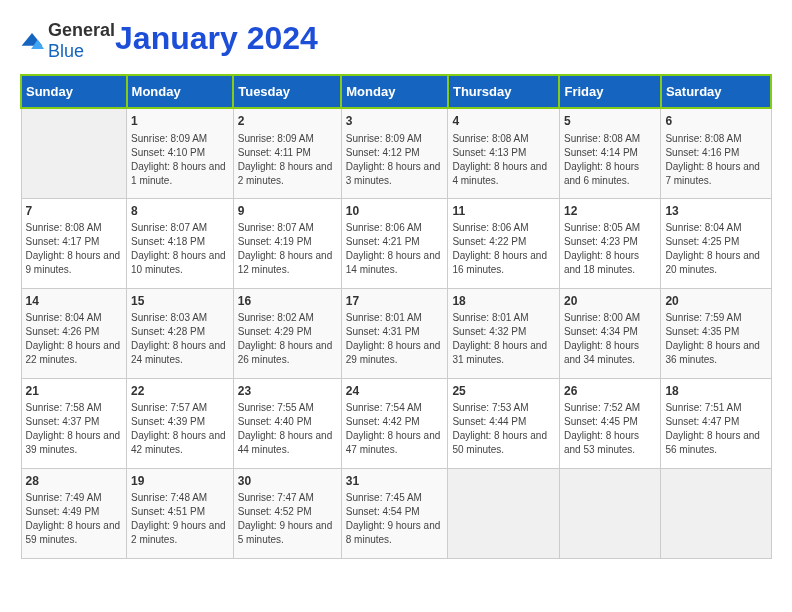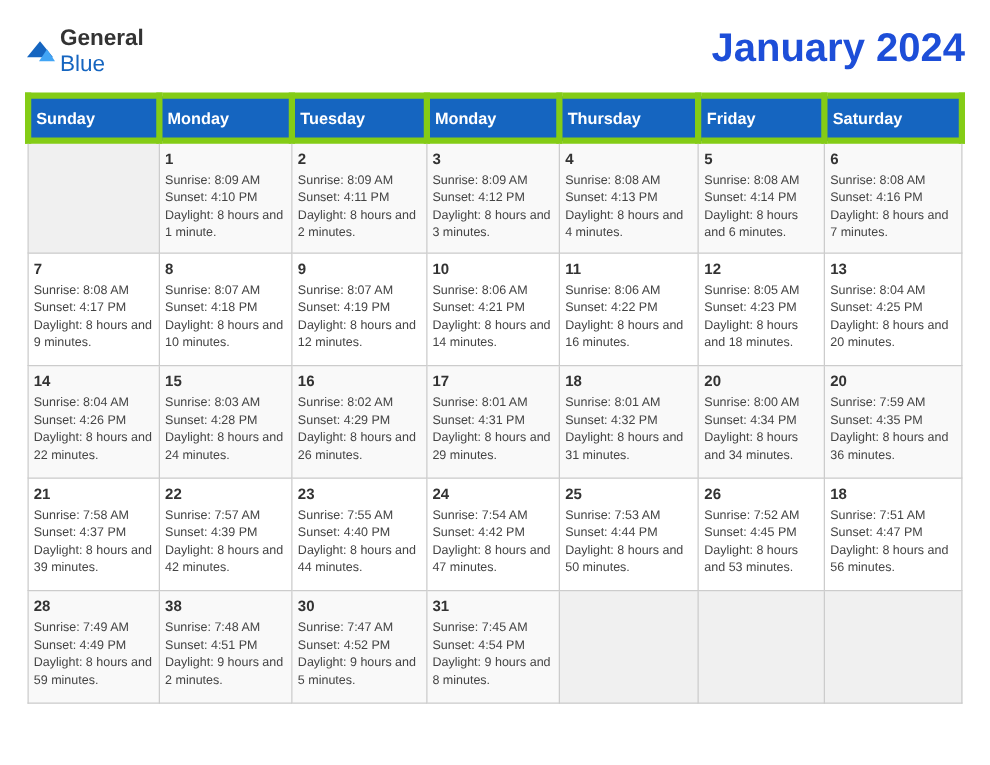--- a/index.html
+++ b/index.html
@@ -5,21 +5,21 @@
     * { box-sizing: border-box; margin: 0; padding: 0; }
     body {
       font-family: Arial, sans-serif;
       background: #fff;
       width: 792px;
       min-height: 612px;
       padding: 20px;
     }
     .header-section {
       display: flex;
-      justify-content: space-between;
+      justify-content: flex-start;
       align-items: flex-start;
       margin-bottom: 12px;
     }
     .logo {
       display: flex;
       align-items: center;
       gap: 4px;
     }
     .logo-icon {
       width: 24px;
@@ -44,21 +44,21 @@
     }
     thead tr {
       background-color: #1565c0;
       color: #fff;
     }
     thead th {
       padding: 8px 4px;
       text-align: left;
       font-size: 13px;
       font-weight: bold;
-      border: 5px solid #84cc16;
+      border: 2px solid #84cc16;
     }
     tbody tr {
       vertical-align: top;
     }
     tbody td {
       padding: 4px 4px;
       border: 1px solid #ccc;
       min-height: 80px;
       height: 90px;
       color: #333;
@@ -233,21 +233,21 @@
           <span class="day-number">18</span>
           <div class="cell-content">Sunrise: 7:51 AM<br>Sunset: 4:47 PM<br>Daylight: 8 hours and 56 minutes.</div>
         </td>
       </tr>
       <tr>
         <td>
           <span class="day-number">28</span>
           <div class="cell-content">Sunrise: 7:49 AM<br>Sunset: 4:49 PM<br>Daylight: 8 hours and 59 minutes.</div>
         </td>
         <td>
-          <span class="day-number">38</span>
+          <span class="day-number">19</span>
           <div class="cell-content">Sunrise: 7:48 AM<br>Sunset: 4:51 PM<br>Daylight: 9 hours and 2 minutes.</div>
         </td>
         <td>
           <span class="day-number">30</span>
           <div class="cell-content">Sunrise: 7:47 AM<br>Sunset: 4:52 PM<br>Daylight: 9 hours and 5 minutes.</div>
         </td>
         <td>
           <span class="day-number">31</span>
           <div class="cell-content">Sunrise: 7:45 AM<br>Sunset: 4:54 PM<br>Daylight: 9 hours and 8 minutes.</div>
         </td>

